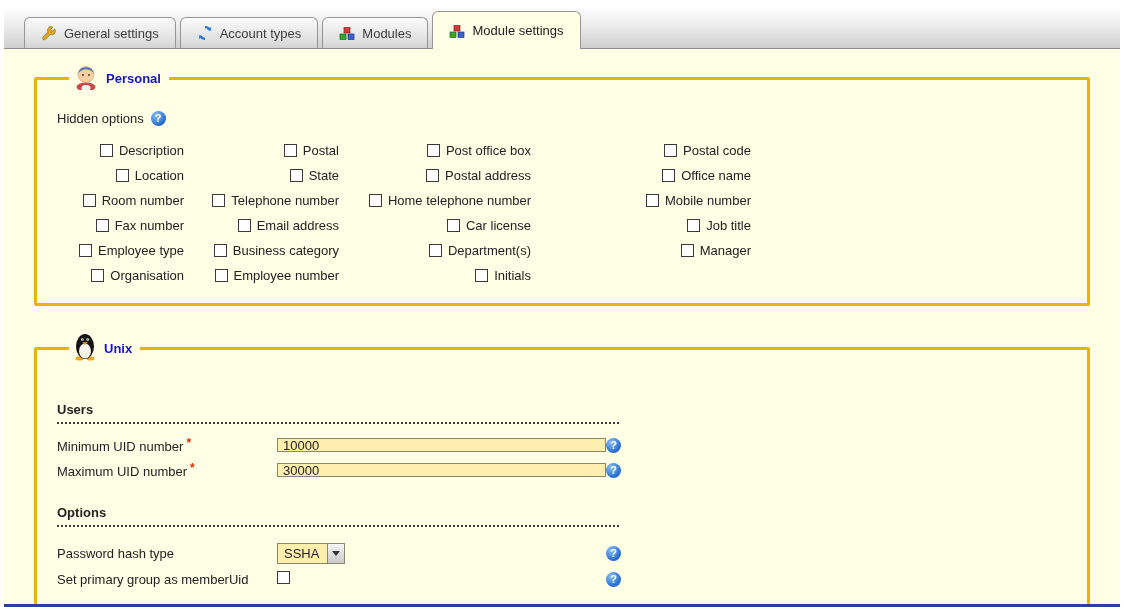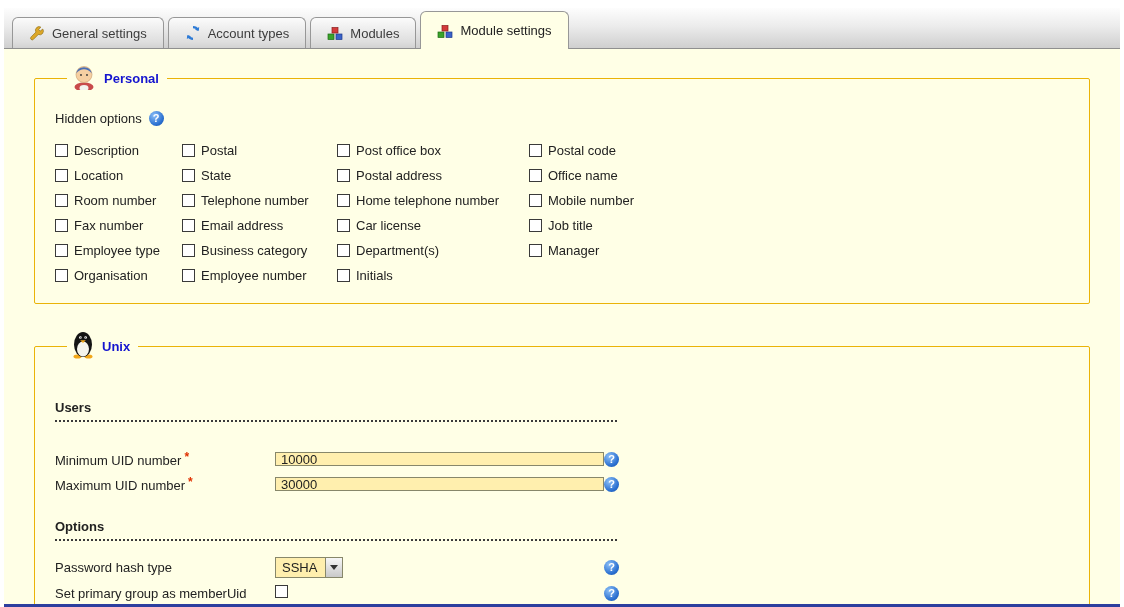--- a/index.html
+++ b/index.html
@@ -14,21 +14,21 @@
     margin: 8px 4px 0 4px;
     border-bottom: 3px solid #2d3f9e;
   }
   
   .tabbar {
     height: 41px;
     background: linear-gradient(#fdfdfd 0%, #ececec 45%, #cfcfcf 100%);
     border-bottom: 1px solid #8f8f8f;
     display: flex;
     align-items: flex-end;
-    padding-left: 8px;
+    padding-left: 20px;
   }
   .tab {
     display: flex;
     align-items: center;
     gap: 7px;
     padding: 0 16px;
     height: 31px;
     margin-right: 4px;
     border: 1px solid #979797;
     border-bottom: none;
@@ -48,21 +48,21 @@
   }
   .ticon { display: inline-flex; width: 16px; height: 16px; }
   
   .content {
     background: #ffffe6;
     height: 555px;
     padding: 14px 30px 0 30px;
     overflow: hidden;
   }
   fieldset.fs {
-    border: 1px solid #eab308;
+    border: 3px solid #eab308;
     border-radius: 2px;
     padding: 4px 20px 20px 20px;
     margin-bottom: 26px;
   }
   legend {
     margin-left: 12px;
     padding: 0 8px 0 4px;
   }
   .legend-inner { display: inline-flex; align-items: center; gap: 7px; }
   .ltitle { color: #1414cf; font-weight: bold; font-size: 13px; }
@@ -72,21 +72,21 @@
     display: flex;
     align-items: center;
     gap: 7px;
   }
   .cb-grid {
     display: grid;
     grid-template-columns: 127px 155px 192px 220px;
     row-gap: 10px;
     margin-top: 17px;
   }
-  .cb-item { display: flex; align-items: center; gap: 6px; white-space: nowrap; }
+  .cb-item { display: flex; align-items: center; gap: 6px; white-space: nowrap; justify-content: flex-end; }
   .cb-box {
     width: 13px; height: 13px;
     background: #ffffff;
     border: 1px solid #3a3a3a;
     display: inline-block;
     flex: 0 0 auto;
     cursor: pointer;
   }
   
   .sub-header {
@@ -354,21 +354,21 @@
             </svg>
           </span>
           <span class="ltitle">Unix</span>
         </span>
       </legend>
 
       <div class="sub-header first">
         <span>Users</span>
       </div>
 
-      <div class="form-row" style="margin-top:28px;">
+      <div class="form-row" style="margin-top:12px;">
         <div class="flabel">
           <span>Minimum UID number</span><span class="req">*</span>
         </div>
         <div class="ffield">
           <input class="txt" type="text" value="10000" style="">
         </div>
         <span class="help"></span>
       </div>
 
       <div class="form-row tight">

